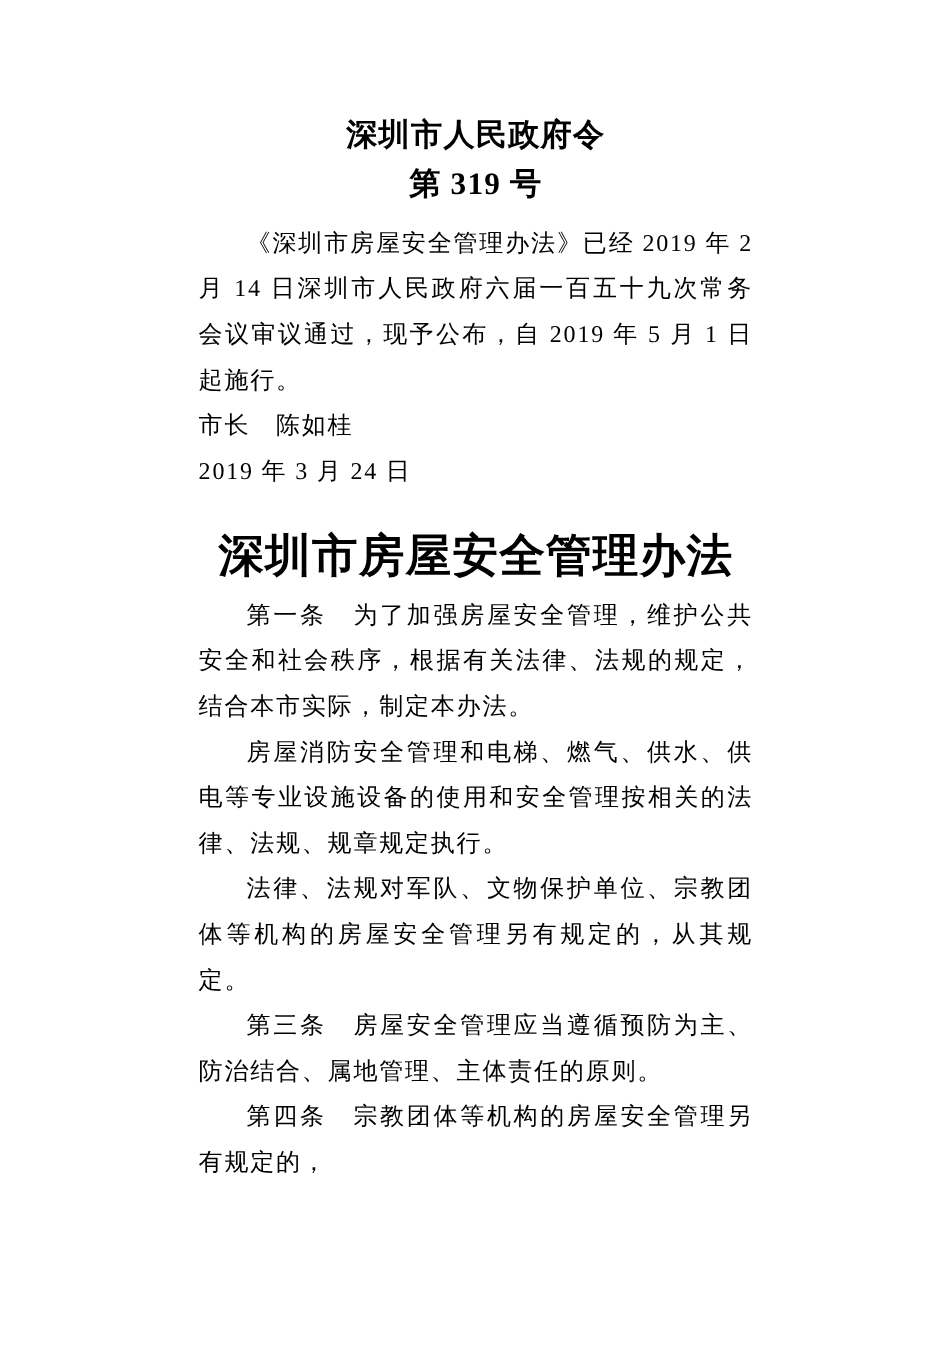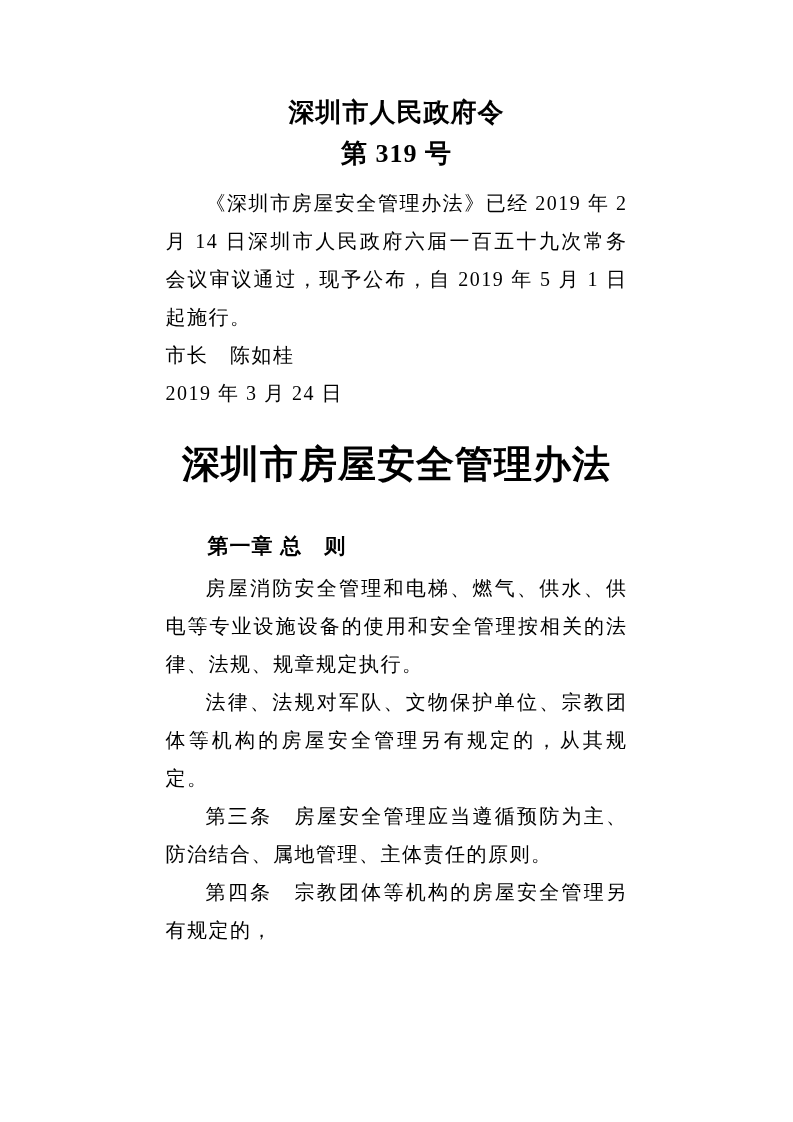--- a/index.html
+++ b/index.html
@@ -82,22 +82,22 @@
   <div class="decree-number">第 319 号</div>
 
   <p class="body-text decree-body">《深圳市房屋安全管理办法》已经 2019 年 2 月 14 日深圳市人民政府六届一百五十九次常务会议审议通过，现予公布，自 2019 年 5 月 1 日起施行。</p>
 
   <p class="body-text sign-line">市长　陈如桂</p>
 
   <p class="body-text sign-line">2019 年 3 月 24 日</p>
 
   <div class="reg-title">深圳市房屋安全管理办法</div>
 
-  <div class="chapter-heading">第一章 总　则</div>
 
   <div class="articles">
+    <p class="body-text">第一条　为了加强房屋安全管理，维护公共安全和社会秩序，根据有关法律、法规的规定，结合本市实际，制定本办法。</p>
     <p class="body-text">房屋消防安全管理和电梯、燃气、供水、供电等专业设施设备的使用和安全管理按相关的法律、法规、规章规定执行。</p>
     <p class="body-text">法律、法规对军队、文物保护单位、宗教团体等机构的房屋安全管理另有规定的，从其规定。</p>
     <p class="body-text">第三条　房屋安全管理应当遵循预防为主、防治结合、属地管理、主体责任的原则。</p>
     <p class="body-text">第四条　宗教团体等机构的房屋安全管理另有规定的，</p>
   </div>
 
 </div>
 
 </body></html>

